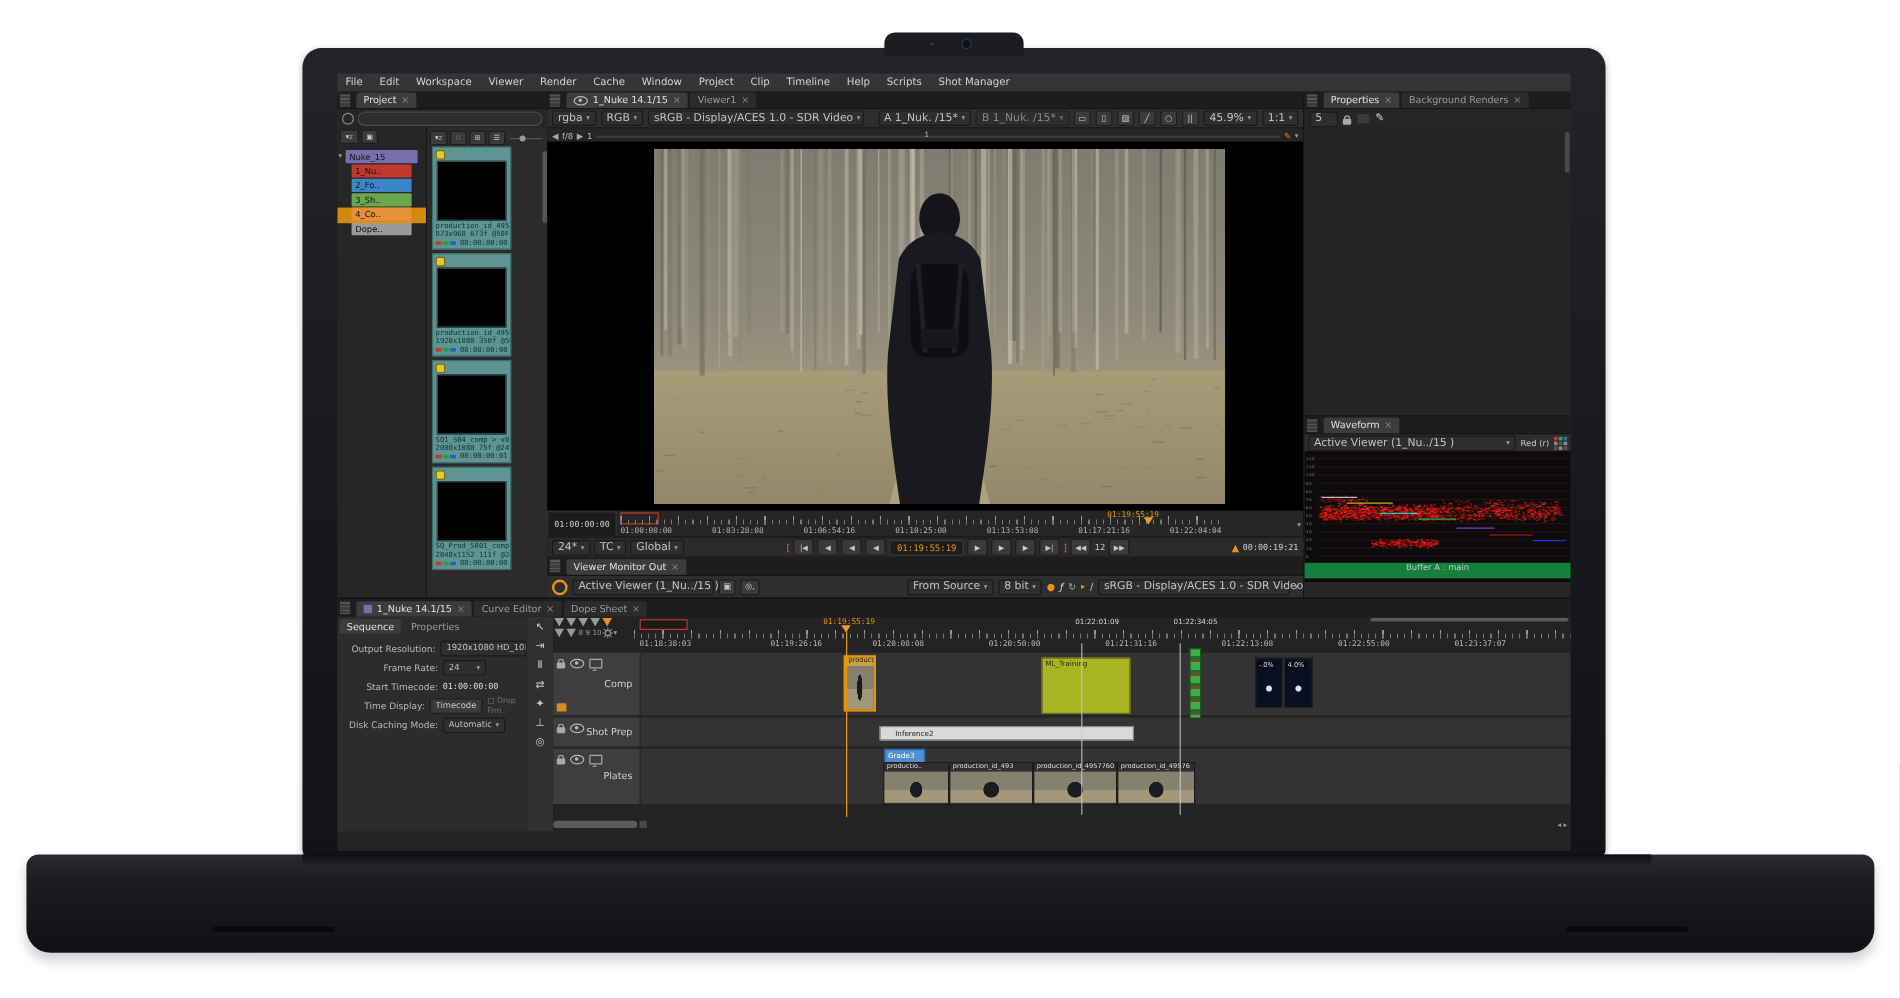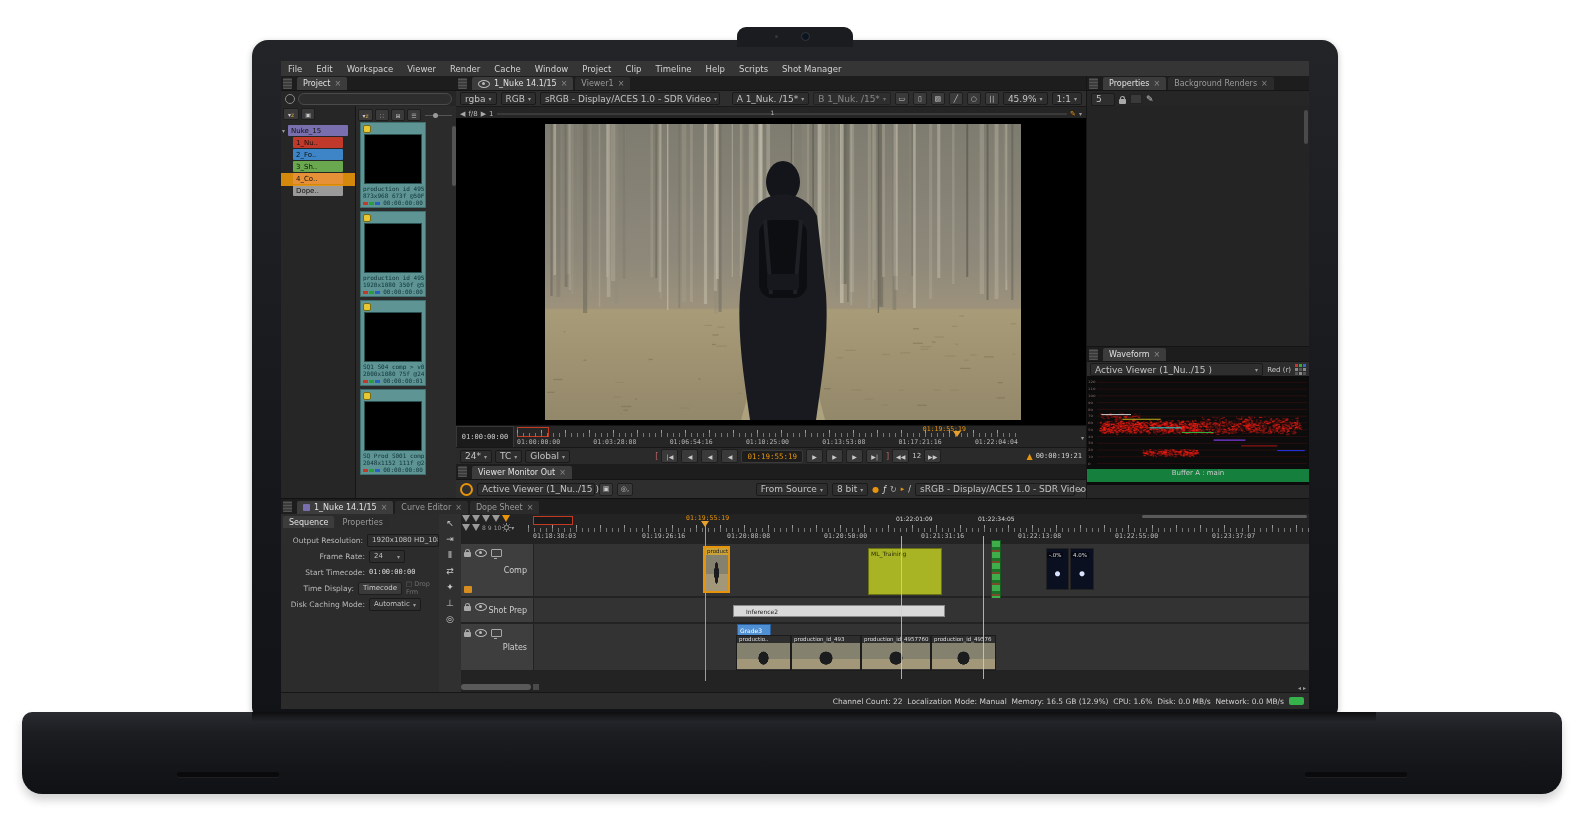--- a/index.html
+++ b/index.html
@@ -2628,19 +2628,15 @@
       <div style="position:absolute;left:0;bottom:2px;right:0;height:8px;display:flex;align-items:center;gap:2px;">
         <span style="width:70px;height:6px;background:#5a5a5a;border-radius:3px;"></span>
         <span style="width:6px;height:6px;background:#4a4a4a;"></span>
         <span style="flex:1"></span>
         <span style="font-size:6px;color:#9a9a9a;">◂</span>
         <span style="font-size:6px;color:#9a9a9a;margin-right:3px;">▸</span>
       </div>
     </div>
   </div>
 
-  <div style="position:absolute;left:0;top:631px;width:100%;height:17px;background:#2b2b2b;border-top:1px solid #161616;display:flex;align-items:center;justify-content:flex-end;gap:5px;padding-right:5px;box-sizing:border-box;">
-    <span style="font-size:7.5px;color:#cfcfcf;white-space:pre;">Channel Count: 22  Localization Mode: Manual  Memory: 16.5 GB (12.9%)  CPU: 1.6%  Disk: 0.0 MB/s  Network: 0.0 MB/s</span>
-    <span style="width:15px;height:8px;background:#35b24b;border-radius:2px;"></span>
-  </div>
 
 </div>
 </div>
 
 </body></html>

